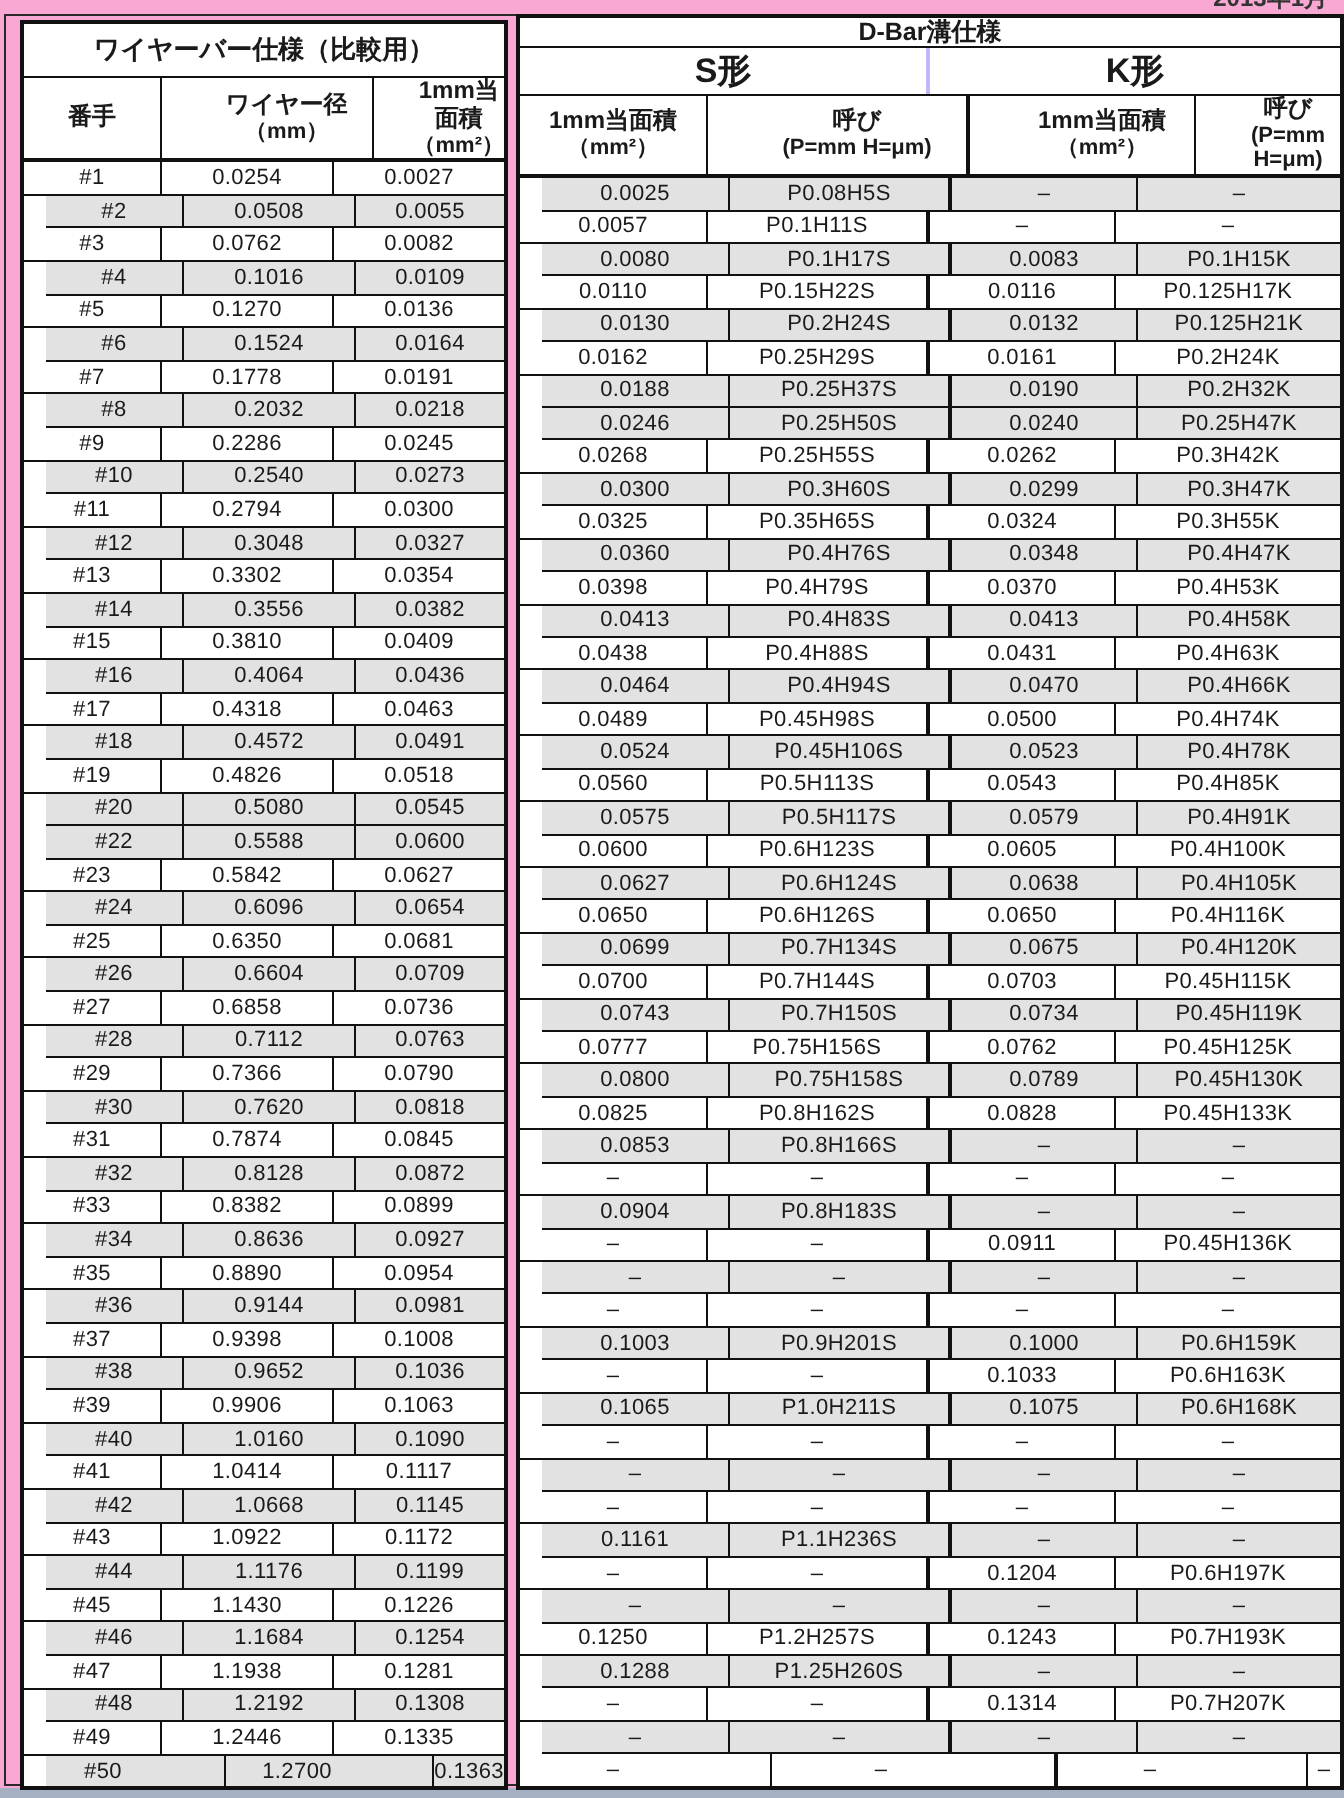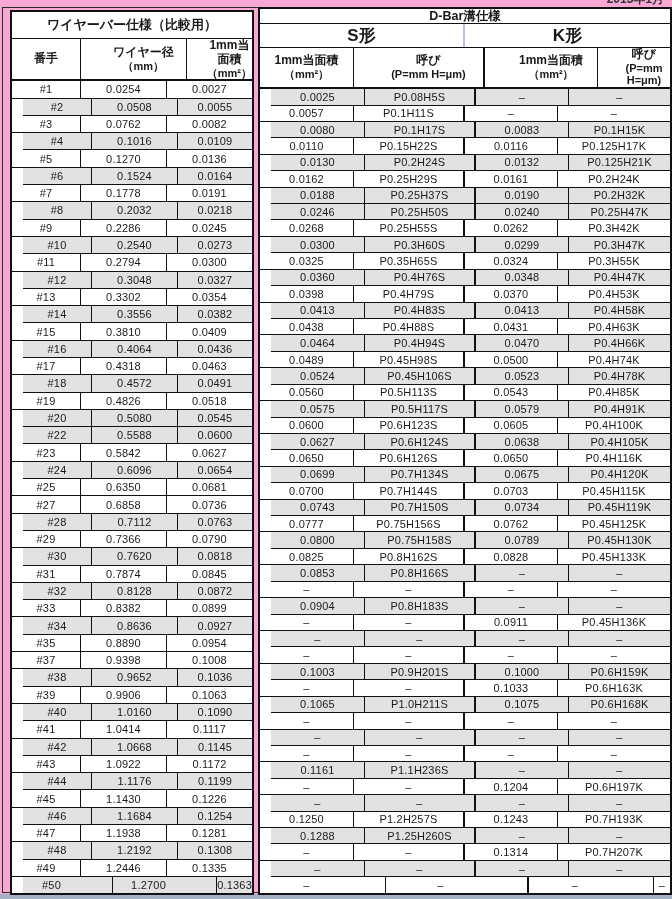--- a/index.html
+++ b/index.html
@@ -218,20 +218,25 @@
         <div class="trow shade">
           <div class="tcell w-no">#24</div>
           <div class="tcell w-dia">0.6096</div>
           <div class="tcell w-area">0.0654</div>
         </div>
         <div class="trow">
           <div class="tcell w-no">#25</div>
           <div class="tcell w-dia">0.6350</div>
           <div class="tcell w-area">0.0681</div>
         </div>
+        <div class="trow shade">
+          <div class="tcell w-no">#26</div>
+          <div class="tcell w-dia">0.6604</div>
+          <div class="tcell w-area">0.0709</div>
+        </div>
         <div class="trow">
           <div class="tcell w-no">#27</div>
           <div class="tcell w-dia">0.6858</div>
           <div class="tcell w-area">0.0736</div>
         </div>
         <div class="trow shade">
           <div class="tcell w-no">#28</div>
           <div class="tcell w-dia">0.7112</div>
           <div class="tcell w-area">0.0763</div>
         </div>
@@ -262,20 +267,25 @@
         </div>
         <div class="trow shade">
           <div class="tcell w-no">#34</div>
           <div class="tcell w-dia">0.8636</div>
           <div class="tcell w-area">0.0927</div>
         </div>
         <div class="trow">
           <div class="tcell w-no">#35</div>
           <div class="tcell w-dia">0.8890</div>
           <div class="tcell w-area">0.0954</div>
+        </div>
+        <div class="trow shade">
+          <div class="tcell w-no">#36</div>
+          <div class="tcell w-dia">0.9144</div>
+          <div class="tcell w-area">0.0981</div>
         </div>
         <div class="trow">
           <div class="tcell w-no">#37</div>
           <div class="tcell w-dia">0.9398</div>
           <div class="tcell w-area">0.1008</div>
         </div>
         <div class="trow shade">
           <div class="tcell w-no">#38</div>
           <div class="tcell w-dia">0.9652</div>
           <div class="tcell w-area">0.1036</div>

